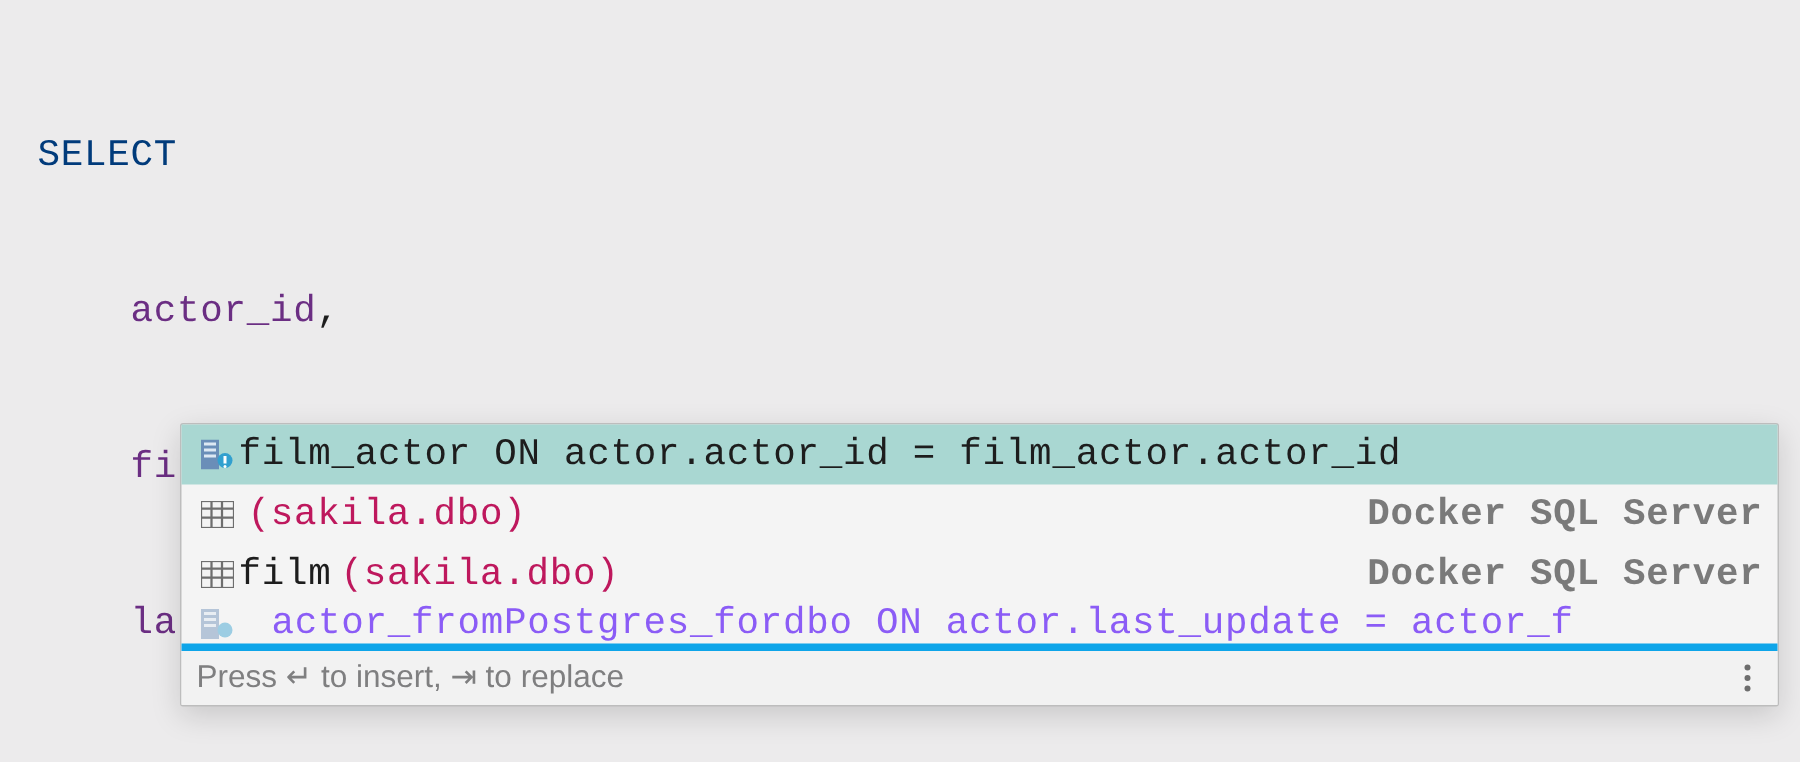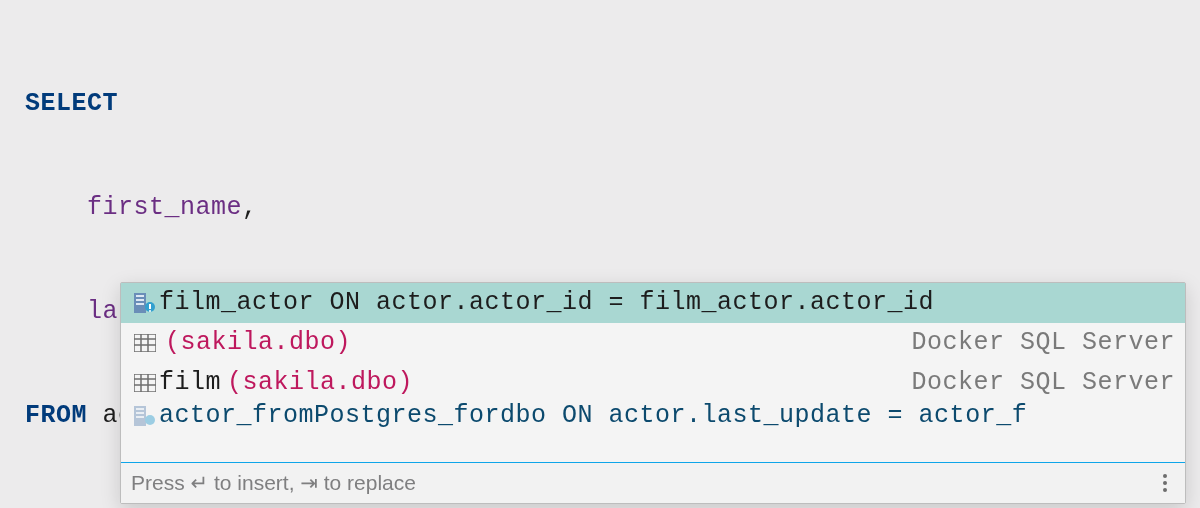--- a/index.html
+++ b/index.html
@@ -9,21 +9,21 @@
       font-family: 'Menlo', 'Consolas', 'Courier New', monospace;
       font-size: 25px;
       line-height: 1.2;
       position: relative;
     }
     .editor {
       padding: 22px 25px;
       white-space: pre;
       letter-spacing: 0.5px;
     }
-    .kw { color: #013b7b; font-weight: 700; }
+    .kw { color: #013b7b; font-weight: 400; }
     .id { color: #6b2e83; }
     .tbl { color: #1d1d1d; }
     .indent1 { padding-left: 62px; }
     .line { height: 44px; display: flex; align-items: center; }
     .popup {
       position: absolute;
       left: 120px;
       top: 282px;
       width: 1066px;
       background: #f4f4f4;
@@ -42,45 +42,45 @@
       color: #1d1d1d;
       white-space: nowrap;
       overflow: hidden;
       cursor: default;
     }
     .popup-row.selected { background: #a9d7d2; }
     .popup-row .icon { width: 28px; flex-shrink: 0; display: flex; align-items: center; justify-content: center; }
     .popup-row .label { flex-shrink: 0; }
     .popup-row .schema { color: #be185d; margin-left: 6px; }
     .popup-row .spacer { flex: 1; min-width: 8px; }
-    .popup-row .src { color: #7a7a7a; text-align: right; white-space: nowrap; }
-    .popup-row.cut { color: #0c4a6e; overflow: hidden; }
+    .popup-row .src { color: #7a7a7a; text-align: right; white-space: nowrap; font-weight: bold; }
+    .popup-row.cut { color: #8b5cf6; overflow: hidden; gap: 22px; }
     .hint-bar {
       display: flex;
       align-items: center;
       height: 41px;
       padding: 0 10px;
-      border-top: 1px solid #0ea5e9;
+      border-top: 5px solid #0ea5e9;
       background: #f2f2f2;
       font-family: -apple-system, 'Segoe UI', Arial, sans-serif;
       font-size: 21px;
       color: #7f7f80;
-      margin-top: 33px;
     }
     .hint-bar .hint-text { flex: 1; }
     .hint-bar .more { width: 20px; display: flex; flex-direction: column; align-items: center; gap: 3px; cursor: pointer; }
     .hint-bar .more span { width: 4px; height: 4px; background: #6d6d6d; border-radius: 50%; }
     svg.ic-table { width: 22px; height: 18px; }
     svg.ic-join { width: 22px; height: 20px; }
   </style>
 </head>
 <body>
 
 <div class="editor">
   <div class="line"><span class="kw">SELECT</span></div>
+  <div class="line indent1"><span class="id">actor_id</span><span class="tbl">,</span></div>
   <div class="line indent1"><span class="id">first_name</span><span class="tbl">,</span></div>
   <div class="line indent1"><span class="id">last_update</span></div>
   <div class="line"><span class="kw">FROM</span><span>&nbsp;</span><span class="tbl">actor</span></div>
   
 </div>
 
 <div class="popup">
   <div class="popup-row selected">
     <span class="icon">
       <svg class="ic-join" viewBox="0 0 22 20">

